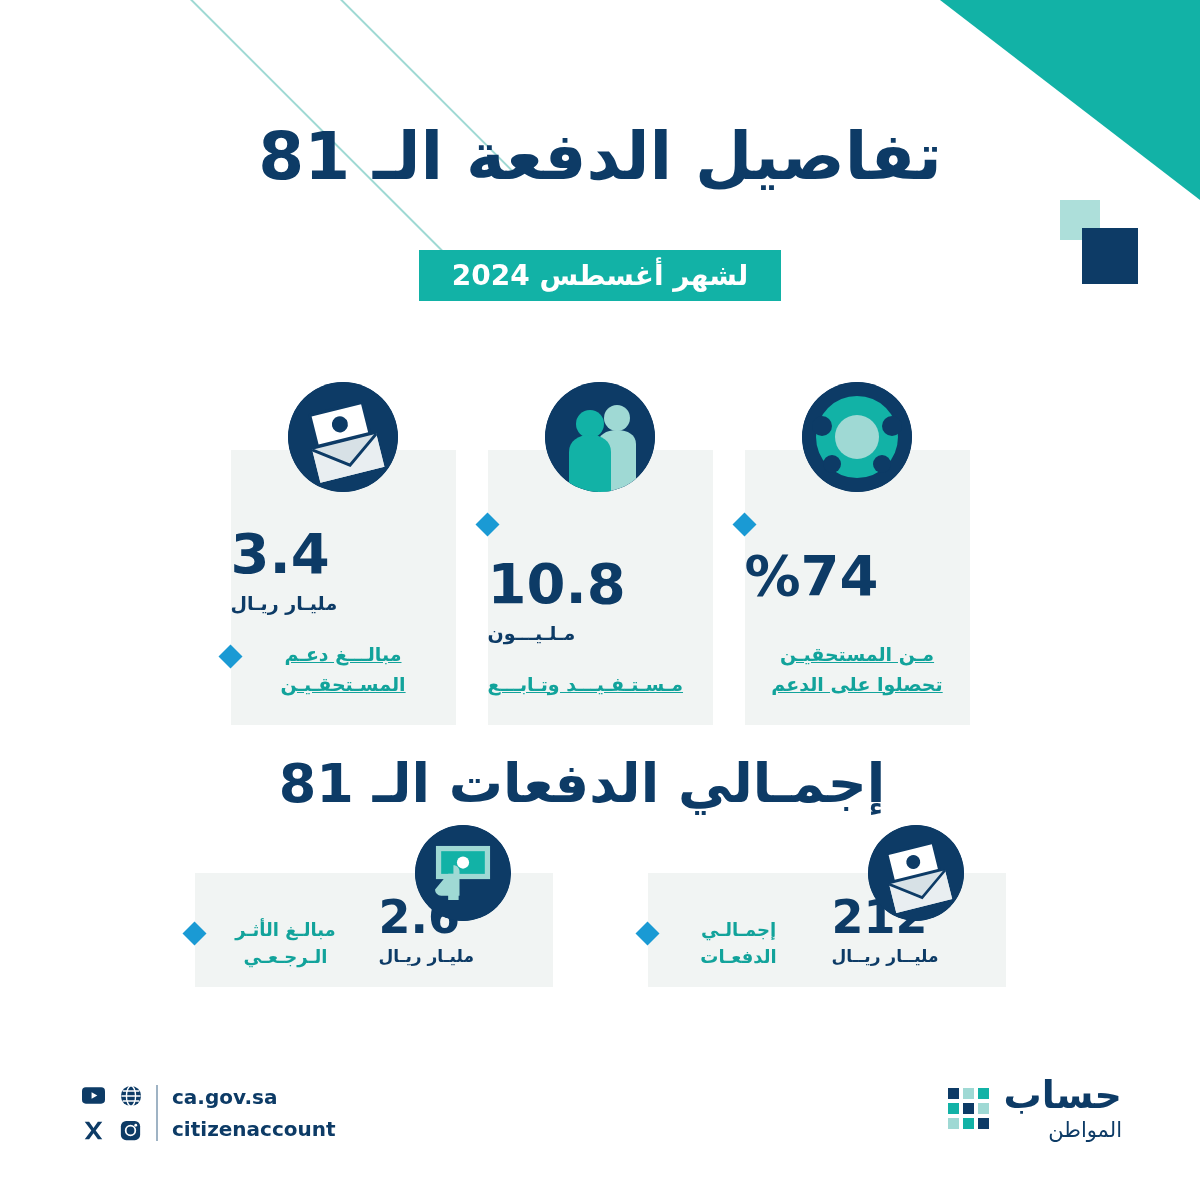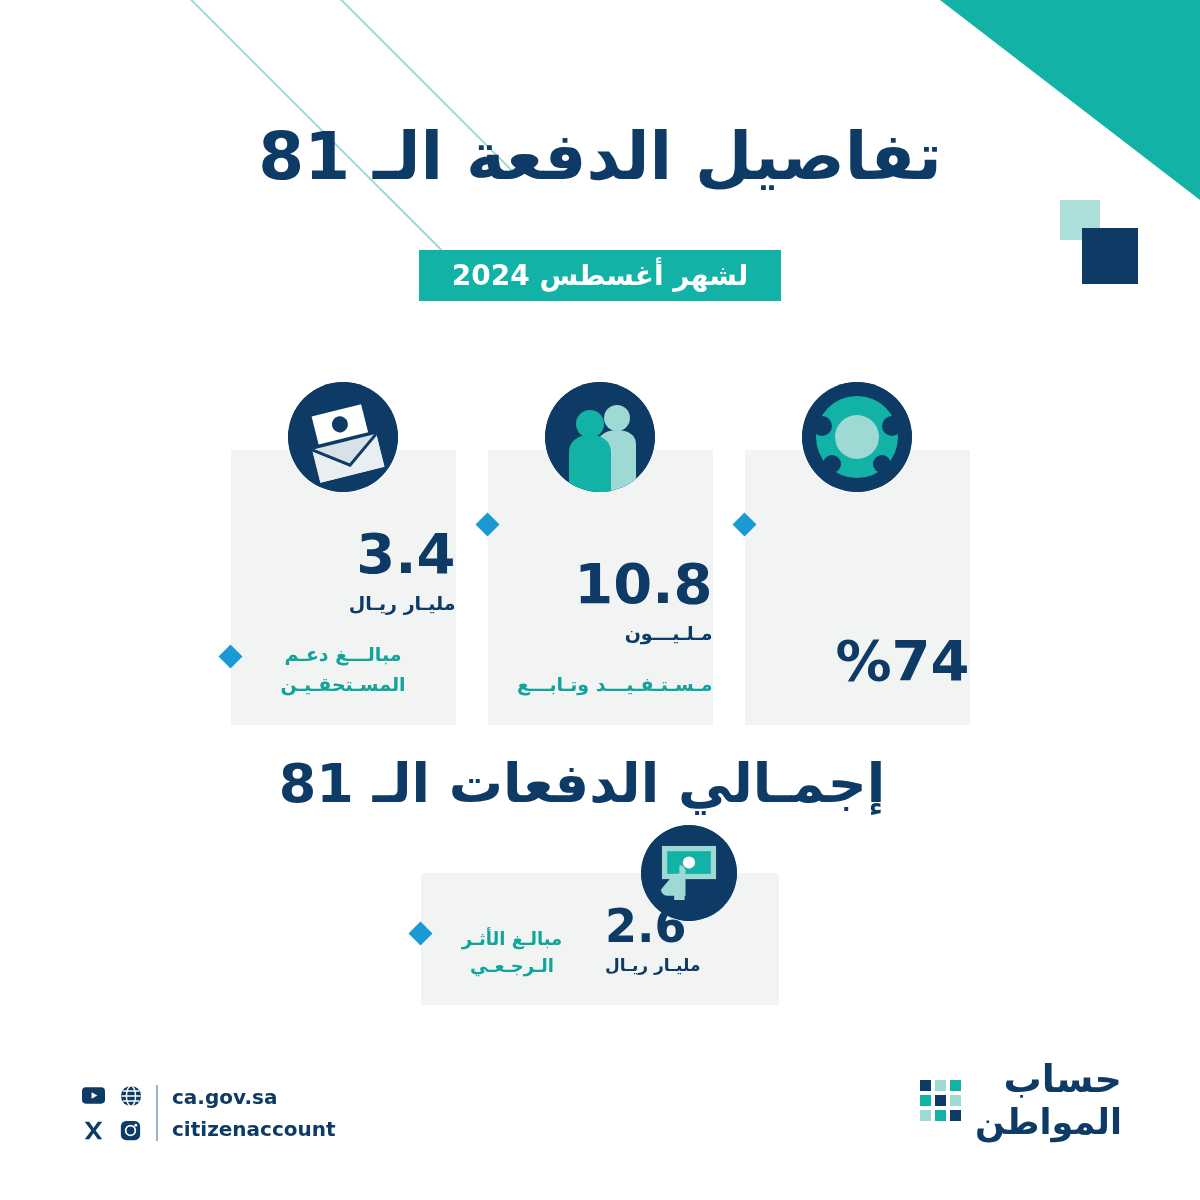--- a/index.html
+++ b/index.html
@@ -73,21 +73,21 @@
   .cards-top {
     position: absolute; top: 450px; left: 0; width: 1200px;
     display: flex; justify-content: center; gap: 32px;
     direction: rtl;
   }
   .card {
     position: relative;
     width: 225px; height: 275px;
     background: #f1f4f3;
     display: flex; flex-direction: column;
-    align-items: flex-start; justify-content: flex-end;
+    align-items: flex-end; justify-content: flex-end;
     padding-bottom: 26px;
   }
   .card .icon-circle {
     position: absolute; top: -68px; left: 50%;
     transform: translateX(-50%);
   }
   .circ {
     width: 110px; height: 110px; border-radius: 50%;
     background: #0d3b66;
     position: relative; overflow: hidden;
@@ -97,21 +97,21 @@
     line-height: 1; margin-top: 74px;
     direction: ltr;
   }
   .unit {
     font-size: 19px; font-weight: 700; color: #0d3b66;
     margin-top: 10px; letter-spacing: 2px; direction: rtl;
   }
   .caption {
     font-size: 19px; font-weight: 700; color: #12a39b;
     line-height: 1.55; text-align: center; margin-top: 26px;
-    letter-spacing: 1px; direction: rtl;
+    letter-spacing: 1px; direction: rtl; text-decoration: underline;
   }
   .diamond {
     position: absolute;
     width: 17px; height: 17px;
     background: #1a9ad4;
     transform: rotate(45deg);
   }
   .d1 { top: 66px; left: -9px; }
   .d2 { top: 66px; left: -9px; }
   .d3 { top: 198px; left: -9px; }
@@ -125,21 +125,21 @@
   }
 
   
   .cards-bottom {
     position: absolute; top: 873px; left: 0; width: 1200px;
     display: flex; justify-content: center; gap: 95px;
     direction: rtl;
   }
   .wcard {
     position: relative;
-    width: 358px; height: 132px;
+    width: 358px; height: 114px;
     background: #f1f4f3;
     display: flex; flex-direction: row-reverse;
     align-items: center; justify-content: flex-start;
     padding: 12px 16px;
     direction: rtl;
   }
   .wcard .icon-circle-sm {
     position: absolute; top: -48px; right: 42px;
   }
   .circ-sm {
@@ -185,21 +185,21 @@
 
   .logo {
     position: absolute; bottom: 58px; right: 78px;
     display: flex; align-items: center; gap: 14px; direction: rtl;
   }
   .logo-text {
     text-align: right; color: #0d3b66; line-height: 1.15;
     direction: rtl;
   }
   .logo-text .l1 { font-size: 38px; font-weight: 700; }
-  .logo-text .l2 { font-size: 35px; font-weight: 700; }
+  .logo-text .l2 { font-size: 21px; font-weight: 400; }
   .logo-mark { display: grid; grid-template-columns: repeat(3, 11px);
                grid-gap: 4px; }
   .logo-mark i { width: 11px; height: 11px; display: block; }
 </style>
 </head>
 <body>
 
 <div id="page">
 
   <div class="thin-line"></div>
@@ -225,20 +225,21 @@
             <circle cx="55" cy="55" r="22" fill="#9fd9d4"></circle>
             <circle cx="20" cy="44" r="10" fill="#0d3b66"></circle>
             <circle cx="90" cy="44" r="10" fill="#0d3b66"></circle>
             <circle cx="30" cy="82" r="9" fill="#0d3b66"></circle>
             <circle cx="80" cy="82" r="9" fill="#0d3b66"></circle>
           </svg>
         </div>
       </div>
       <div class="bignum">%74</div>
       <div class="unit"></div>
+      <div class="caption">مـن المستحقيـن تحصلوا على الدعم</div>
     </div>
 
     <div class="card">
       <div class="diamond d2"></div>
       <div class="icon-circle">
         <div class="circ">
           <svg width="110" height="110" viewBox="0 0 110 110">
             <circle cx="55" cy="55" r="55" fill="#0d3b66"></circle>
             <circle cx="72" cy="36" r="13" fill="#9fd9d4"></circle>
             <path d="M53 110V62c0-9 8-14 19-14s19 5 19 14v48z" fill="#9fd9d4"></path>
@@ -272,20 +273,42 @@
       <div class="unit">مليـار ريـال</div>
       <div class="caption">مبالـــغ دعـم المسـتحقـيـن</div>
     </div>
 
   </div>
 
   <div class="mid-title">إجمـالي الدفعات الـ 81</div>
 
   <div class="cards-bottom">
 
+    <div class="wcard">
+      <div class="wd"></div>
+      <div class="icon-circle-sm">
+        <div class="circ-sm">
+          <svg width="96" height="96" viewBox="0 0 110 110">
+            <circle cx="55" cy="55" r="55" fill="#0d3b66"></circle>
+            <g transform="rotate(-14 55 55)">
+              <rect x="28" y="26" width="54" height="32" fill="#ffffff" stroke="#0d3b66" stroke-width="3"></rect>
+              <circle cx="55" cy="42" r="8" fill="#0d3b66"></circle>
+              <path d="M22 60h66v34H22z" fill="#d7e1e6"></path>
+              <path d="M22 60l33 24 33-24v34H22z" fill="#e9eef1"></path>
+              <path d="M22 60l33 24 33-24" fill="none" stroke="#0d3b66" stroke-width="3"></path>
+            </g>
+          </svg>
+        </div>
+      </div>
+      <div class="wcard-cap">إجمـالـي الدفعـات</div>
+      <div class="wcard-val">
+        <div class="wcard-num">212</div>
+        <div class="wcard-unit">مليــار ريــال</div>
+      </div>
+    </div>
 
     <div class="wcard">
       <div class="wd"></div>
       <div class="icon-circle-sm">
         <div class="circ-sm">
           <svg width="96" height="96" viewBox="0 0 110 110">
             <circle cx="55" cy="55" r="55" fill="#0d3b66"></circle>
             <rect x="24" y="24" width="62" height="38" fill="#9fd9d4"></rect>
             <rect x="30" y="30" width="50" height="26" fill="#12b2a6"></rect>
             <circle cx="55" cy="43" r="7" fill="#ffffff"></circle>

